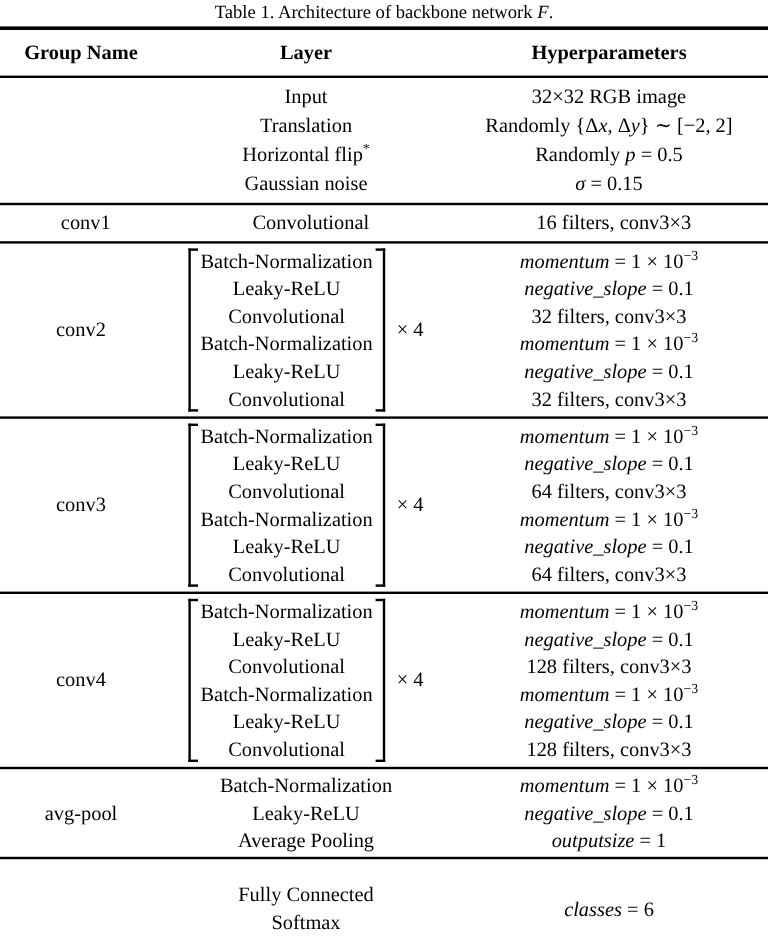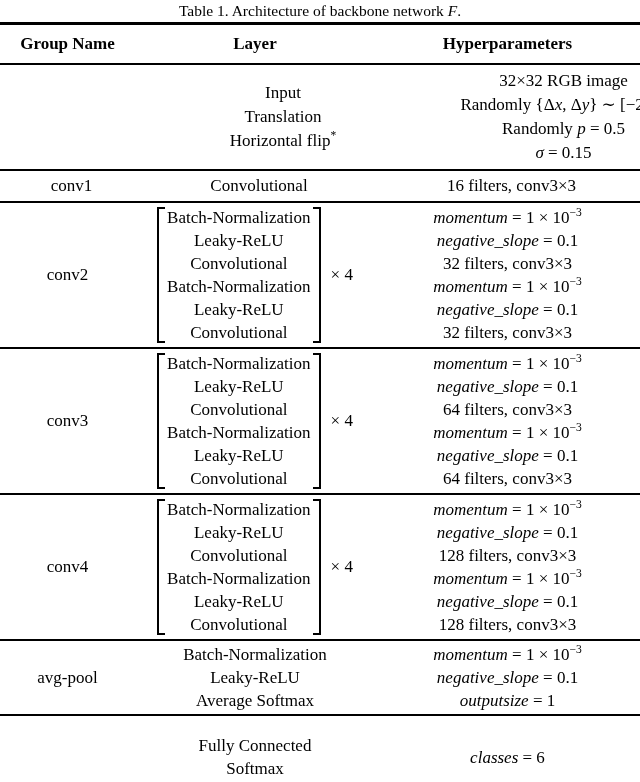--- a/index.html
+++ b/index.html
@@ -18,21 +18,21 @@
   .rule-head{height:2px;}
   .rule-mid{height:2px;}
   .rule-bottom{height:3px;}
   .grid{
     display:grid;
     grid-template-columns:135px 240px 265px;
     align-items:center;
   }
   .header-row{height:38px;font-weight:bold;font-size:17px;}
   .cell{text-align:center;}
-  .sec-pre{padding:4px 0;gap:28px;}
+  .sec-pre{padding:4px 0;}
   .sec-one{padding:3px 4px;}
   .sec-conv{padding:3px 0;}
   .sec-avg{padding:2px 0;}
   .sec-fc{padding:18px 0;}
   .lines24 > div{line-height:24px;}
   .lines23 > div{line-height:23px;}
   .brack{
     display:flex;align-items:stretch;justify-content:center;
   }
   .bracket-bar{width:6px;margin:1px 0;}
@@ -64,20 +64,21 @@
   </div>
 
   <div class="rule rule-head"></div>
 
   <div class="grid sec-pre">
     <div class="cell"></div>
     <div class="cell lines24">
       <div><span class="seg-plain">Input</span></div>
       <div><span class="seg-plain">Translation</span></div>
       <div><span class="seg-plain">Horizontal flip</span><span class="seg-sup">*</span></div>
+      <div><span class="seg-plain">Gaussian noise</span></div>
     </div>
     <div class="cell lines24">
       <div class="hrow"><span class="seg-plain">32×32 RGB image</span></div>
       <div class="hrow"><span class="seg-plain">Randomly {Δ</span><span class="seg-italic">x</span><span class="seg-plain">, Δ</span><span class="seg-italic">y</span><span class="seg-plain">} ∼ [−2, 2]</span></div>
       <div class="hrow"><span class="seg-plain">Randomly </span><span class="seg-italic">p</span><span class="seg-plain"> = 0.5</span></div>
       <div class="hrow"><span class="seg-italic">σ</span><span class="seg-plain"> = 0.15</span></div>
     </div>
   </div>
 
   <div class="rule rule-mid"></div>
@@ -181,21 +182,21 @@
     </div>
   </div>
 
   <div class="rule rule-mid"></div>
 
   <div class="grid sec-avg">
     <div class="cell">avg-pool</div>
     <div class="cell lines23">
       <div>Batch-Normalization</div>
       <div>Leaky-ReLU</div>
-      <div>Average Softmax</div>
+      <div>Average Pooling</div>
     </div>
     <div class="cell lines23">
       <div class="hrow"><span class="seg-italic">momentum</span><span class="seg-plain"> = 1 × 10</span><span class="seg-sup">−3</span></div>
       <div class="hrow"><span class="seg-italic">negative_slope</span><span class="seg-plain"> = 0.1</span></div>
       <div class="hrow"><span class="seg-italic">outputsize</span><span class="seg-plain"> = 1</span></div>
     </div>
   </div>
 
   <div class="rule rule-mid"></div>
 

